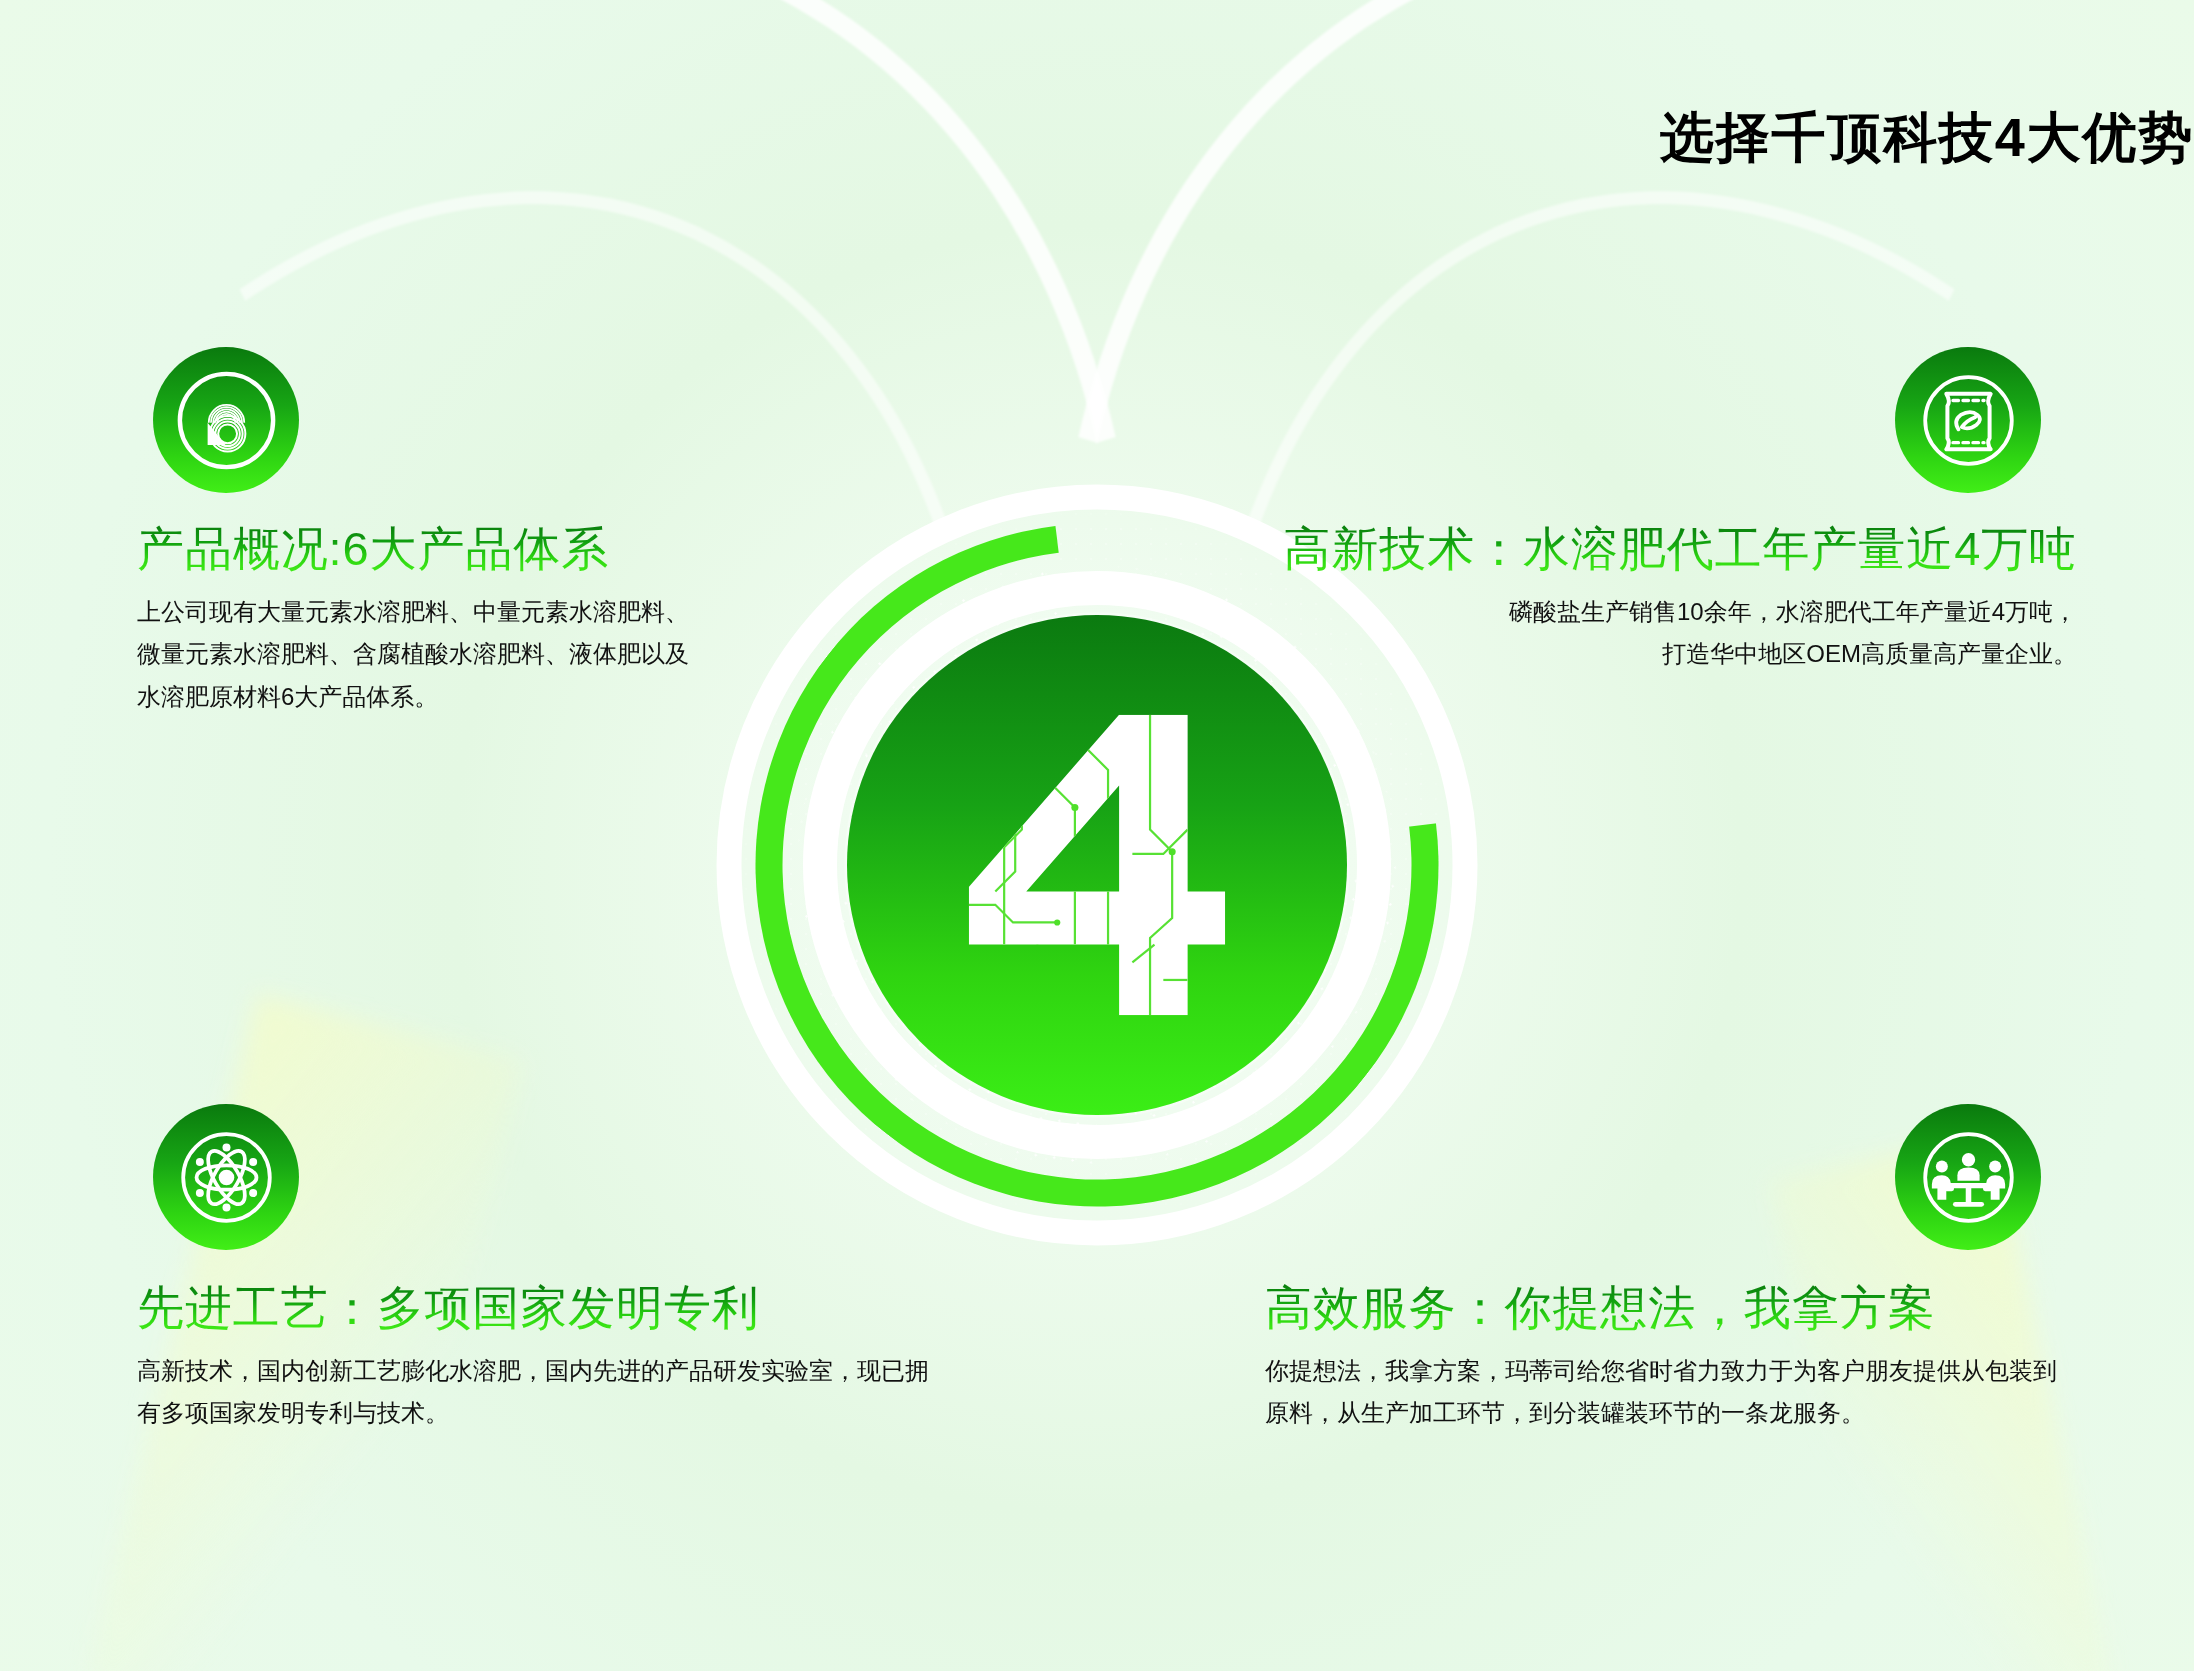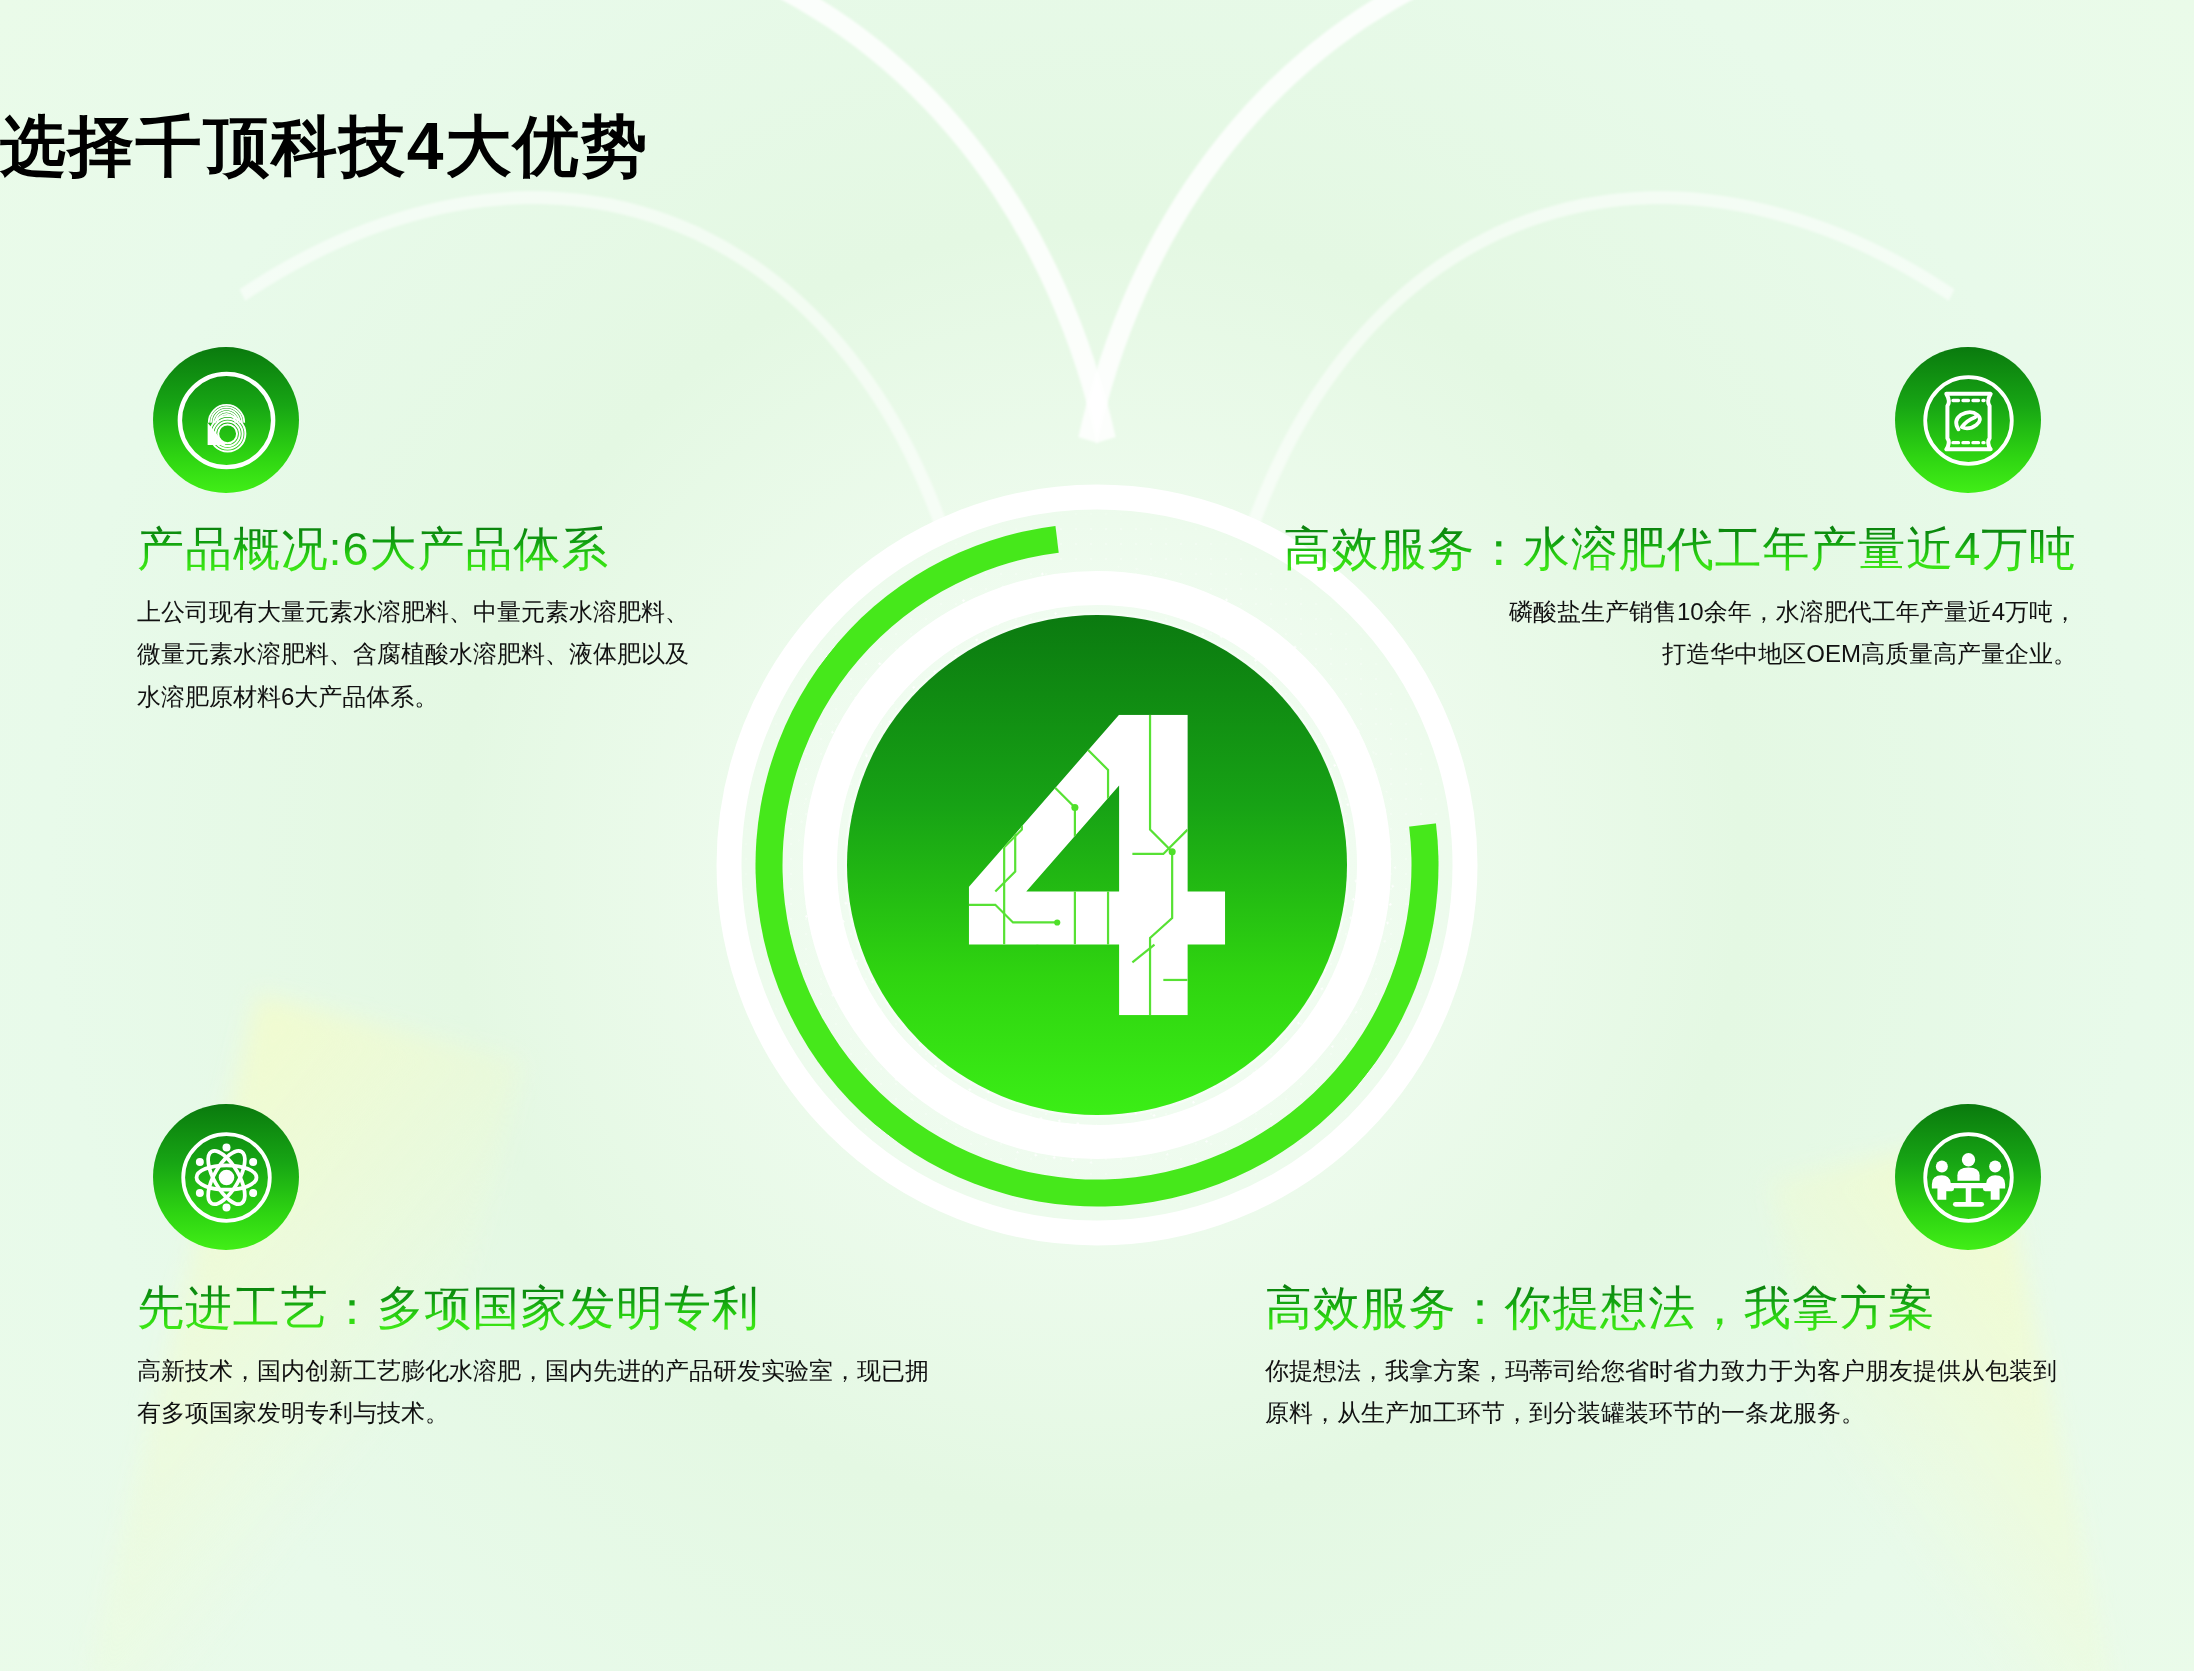--- a/index.html
+++ b/index.html
@@ -148,22 +148,22 @@
   .q-tl{ left:137px; top:524px; width:575px; text-align:left; }
   .q-tr{ right:117px; top:524px; width:1062px; text-align:right; }
   .q-tr p{ width:575px; margin-left:auto; text-align:right; }
   .q-bl{ left:137px; top:1283px; width:796px; text-align:left; }
   .q-br{ right:133px; top:1283px; width:796px; text-align:left; }
   .q-br h2{ text-align:left; }
 
   
   .page-title{
     position:absolute; left:0; right:0; top:102px;
-    text-align:left;
-    font-size:66px;
+    text-align:right;
+    font-size:54px;
     font-weight:bold;
     letter-spacing:1.8px;
     color:#000000;
   }
 </style>
 </head>
 <body>
 
 <div id="stage">
 
@@ -299,21 +299,21 @@
       </svg>
     </span>
   </div>
 
   <div class="quad q-tl">
     <h2>产品概况:6大产品体系</h2>
     <p>上公司现有大量元素水溶肥料、中量元素水溶肥料、微量元素水溶肥料、含腐植酸水溶肥料、液体肥以及水溶肥原材料6大产品体系。</p>
   </div>
 
   <div class="quad q-tr">
-    <h2>高效服务：水溶肥代工年产量近4万吨</h2>
+    <h2>高新技术：水溶肥代工年产量近4万吨</h2>
     <p>磷酸盐生产销售10余年，水溶肥代工年产量近4万吨，打造华中地区OEM高质量高产量企业。</p>
   </div>
 
   <div class="quad q-bl">
     <h2>先进工艺：多项国家发明专利</h2>
     <p>高新技术，国内创新工艺膨化水溶肥，国内先进的产品研发实验室，现已拥有多项国家发明专利与技术。</p>
   </div>
 
   <div class="quad q-br">
     <h2>高效服务：你提想法，我拿方案</h2>

